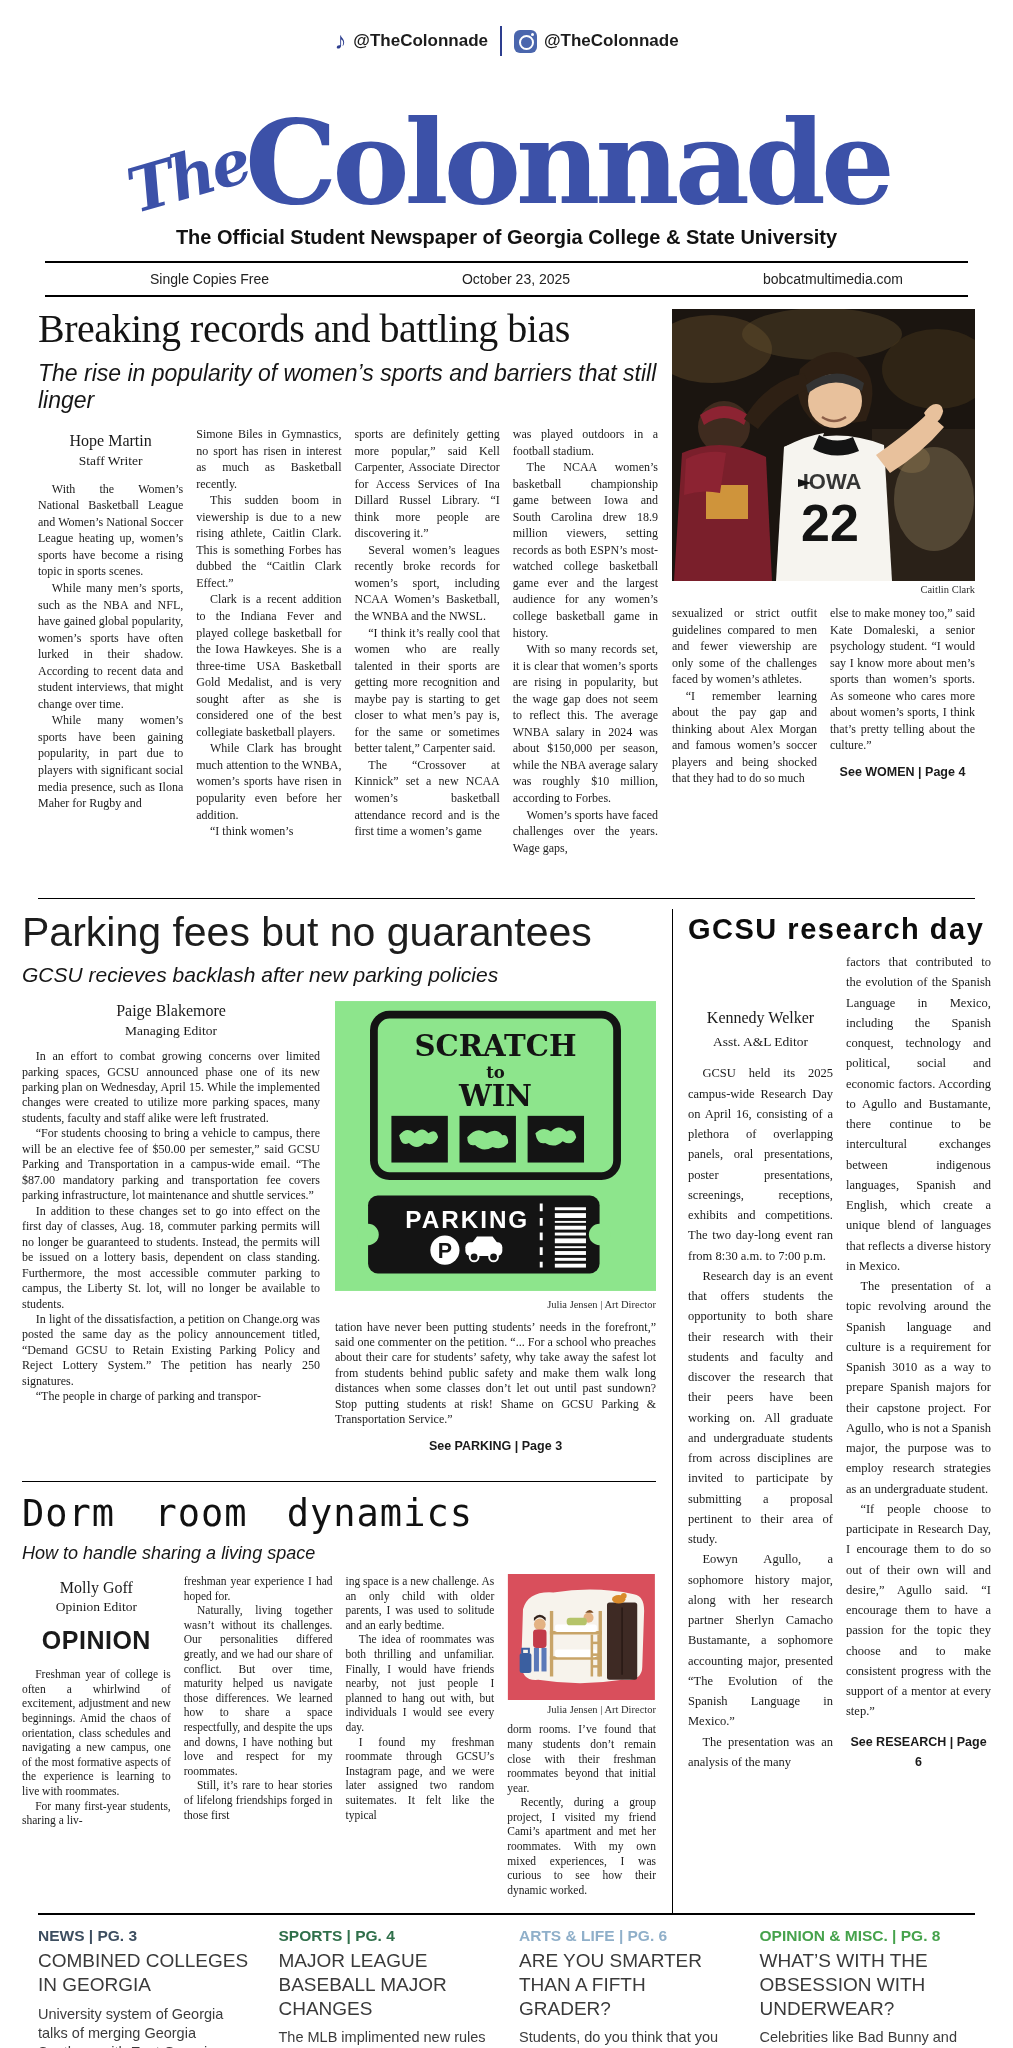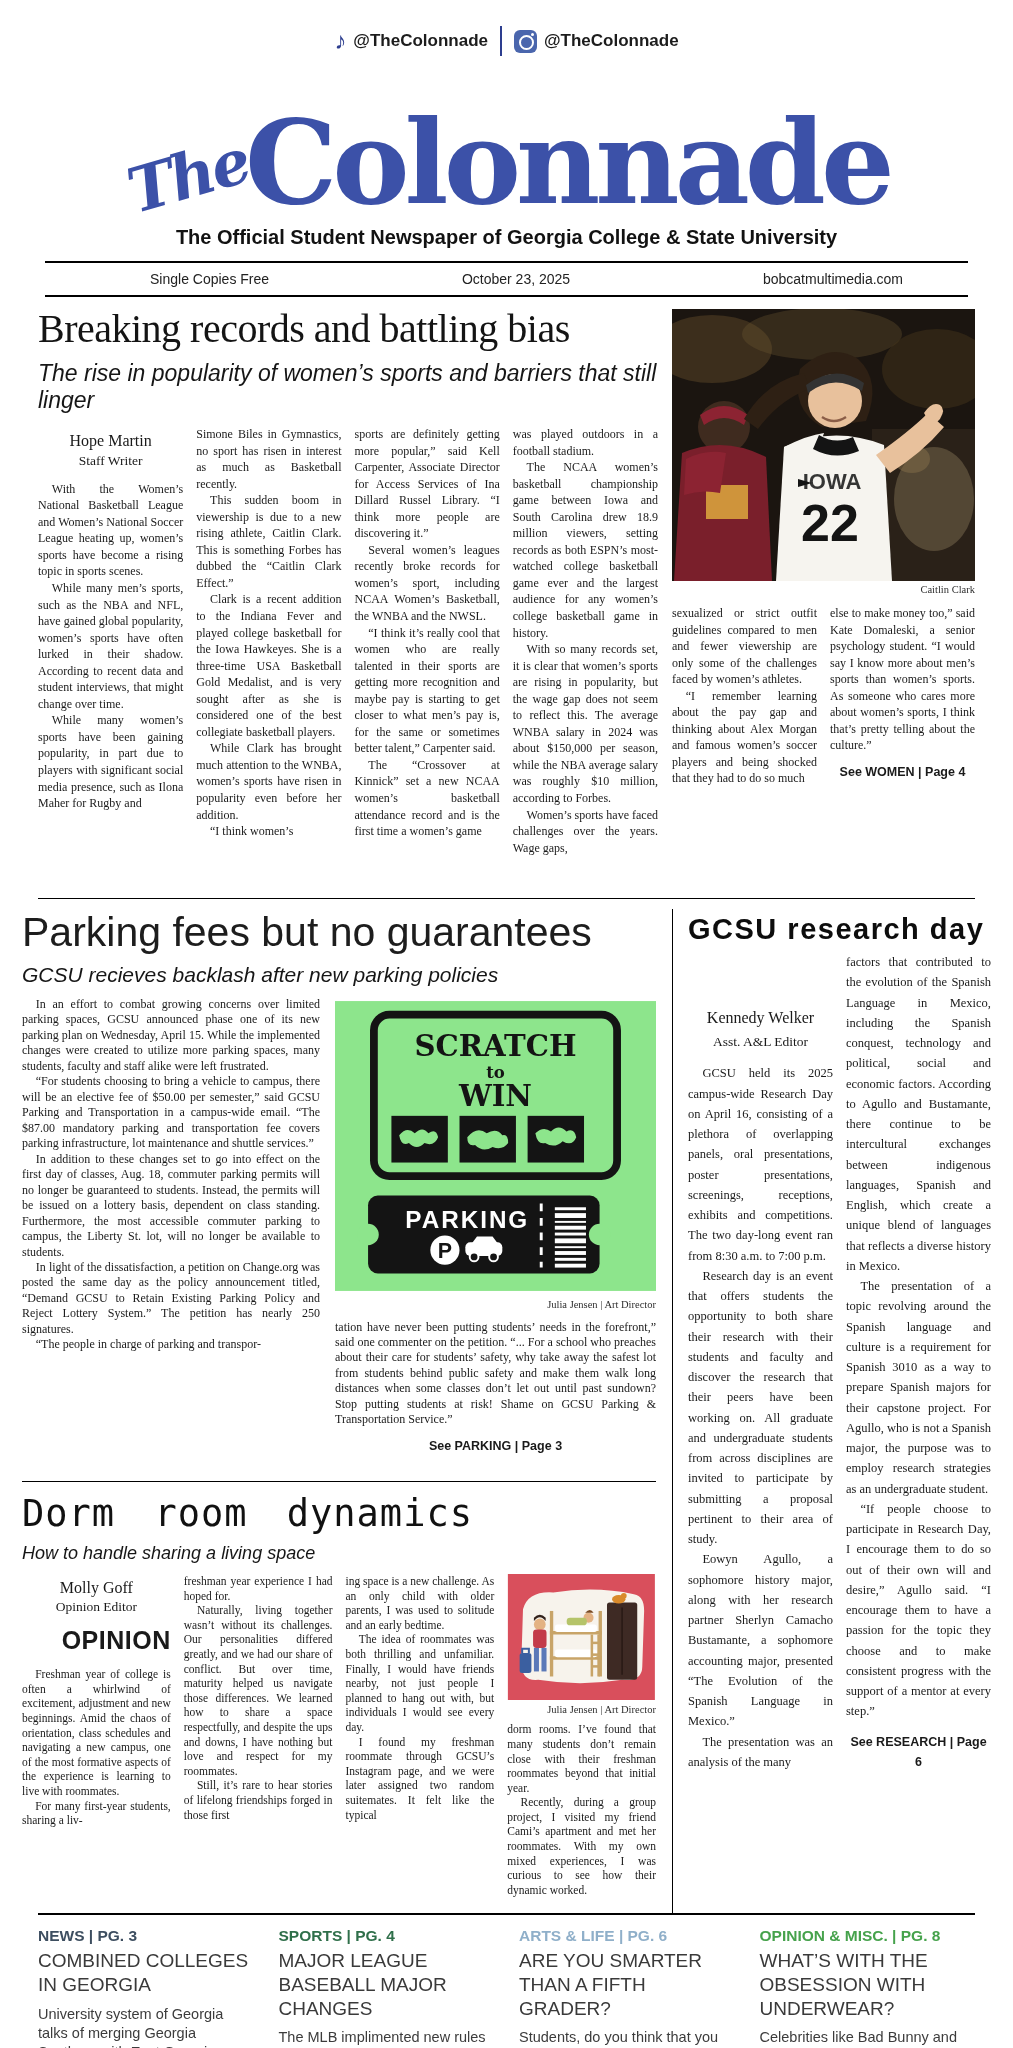--- a/index.html
+++ b/index.html
@@ -75,21 +75,21 @@
   .r-cols .col { flex:1; font-size:12.5px; line-height:1.62; }
   
   .dorm { height:418px; overflow:hidden; }
   .dorm-headline { font-family:"DejaVu Sans Mono", monospace; font-size:37px; font-weight:500;
     word-spacing:16px; color:#111; letter-spacing:1px; }
   .dorm-subhead { font-family:"Liberation Sans", sans-serif; font-style:italic; font-size:18px;
     margin:8px 0 10px; color:#161616; }
   .dorm-cols { display:flex; gap:13px; }
   .dorm-cols .col { flex:1; font-size:11.5px; line-height:1.27; }
   .opinion-label { font-family:"Liberation Sans", sans-serif; font-weight:bold; font-size:25px;
-    text-align:right; letter-spacing:0.5px; margin:10px 0 10px; }
+    text-align:center; letter-spacing:0.5px; margin:10px 0 10px; }
   .illus svg { display:block; width:100%; }
   
   .teasers-rule { border-top:2px solid #000; margin:0 38px; }
   .teasers { display:flex; gap:25px; padding:12px 38px 0; font-family:"Liberation Sans", sans-serif; }
   .teaser { flex:1; }
   .teaser .t-label { font-weight:bold; font-size:15.5px; margin-bottom:4px; }
   .teaser .t-title { font-size:19px; color:#3a3a3a; line-height:1.25; margin-bottom:8px; }
   .teaser .t-blurb { font-size:14.5px; color:#3c3c3c; line-height:1.32; }
 </style>
 </head>
@@ -208,20 +208,24 @@
   <div class="rule"></div>
 
   <div class="middle">
     <div class="middle-left">
 
       <div class="parking">
         <h2 class="parking-headline">Parking fees but no guarantees</h2>
         <div class="parking-subhead">GCSU recieves backlash after new parking policies</div>
         <div class="parking-body">
           <div class="p-left">
+            <div class="byline">
+              <div class="name">Paige Blakemore</div>
+              <div class="role">Managing Editor</div>
+            </div>
             <p class="para">In an effort to combat growing concerns over limited parking spaces, GCSU announced phase one of its new parking plan on Wednesday, April 15. While the implemented changes were created to utilize more parking spaces, many students, faculty and staff alike were left frustrated.</p>
             <p class="para">“For students choosing to bring a vehicle to campus, there will be an elective fee of $50.00 per semester,” said GCSU Parking and Transportation in a campus-wide email. “The $87.00 mandatory parking and transportation fee covers parking infrastructure, lot maintenance and shuttle services.”</p>
             <p class="para">In addition to these changes set to go into effect on the first day of classes, Aug. 18, commuter parking permits will no longer be guaranteed to students. Instead, the permits will be issued on a lottery basis, dependent on class standing. Furthermore, the most accessible commuter parking to campus, the Liberty St. lot, will no longer be available to students.</p>
             <p class="para">In light of the dissatisfaction, a petition on Change.org was posted the same day as the policy announcement titled, “Demand GCSU to Retain Existing Parking Policy and Reject Lottery System.” The petition has nearly 250 signatures.</p>
             <p class="para">“The people in charge of parking and transpor-</p>
           </div>
           <div class="p-right">
             <div class="graphic">
               <svg width="330" height="298" viewBox="0 0 330 298" xmlns="http://www.w3.org/2000/svg">
                 <rect x="0" y="0" width="330" height="298" fill="#8de58c"></rect>

